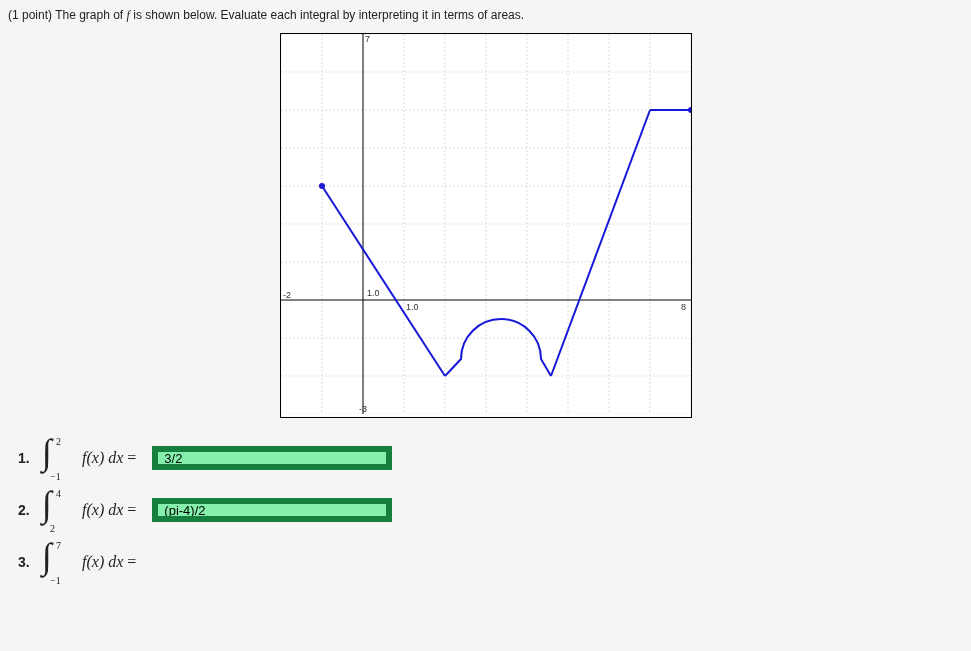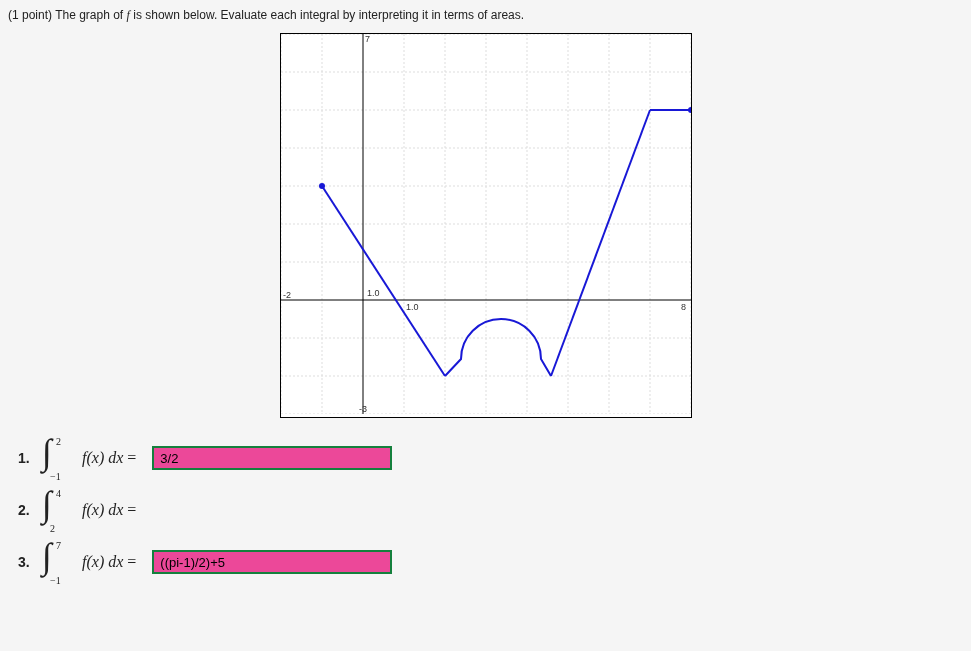--- a/index.html
+++ b/index.html
@@ -79,22 +79,22 @@
     }
     .integrand {
       font-style: italic;
       margin-left: 16px;
     }
     .equals { margin: 0 4px; }
     input.ans {
       width: 240px;
       height: 24px;
       padding: 2px 6px;
-      border: 2px solid #15803d;
-      background: #ec4899;
+      border: 6px solid #15803d;
+      background: #86efac;
       font-size: 13px;
     }
     .axis-line { stroke: #000; stroke-width: 1; }
     .grid-line { stroke: #ddd; stroke-width: 1; stroke-dasharray: 2 2; }
     .curve { stroke: #1818d6; stroke-width: 2; fill: none; }
     .dot { fill: #1818d6; }
     .tick-label { font-size: 9px; font-family: Arial; fill: #333; }
   </style>
 </head>
 <body>
@@ -176,29 +176,29 @@
     <span class="qnum">2.</span>
     <span class="integral">
       <span class="intsign">
         <span class="big-int">∫</span>
         <span class="lo">2</span>
         <span class="hi">4</span>
       </span>
       <span class="integrand">f(x) dx</span>
       <span class="equals">=</span>
     </span>
+    <input class="ans" type="text" value="(pi-4)/2" style="">
   </div>
 
   <div class="qrow">
     <span class="qnum">3.</span>
     <span class="integral">
       <span class="intsign">
         <span class="big-int">∫</span>
         <span class="lo">−1</span>
         <span class="hi">7</span>
       </span>
       <span class="integrand">f(x) dx</span>
       <span class="equals">=</span>
     </span>
-    <input class="ans" type="text" value="((pi-1)/2)+5" style="">
   </div>
 
 </div>
 
 </body></html>

